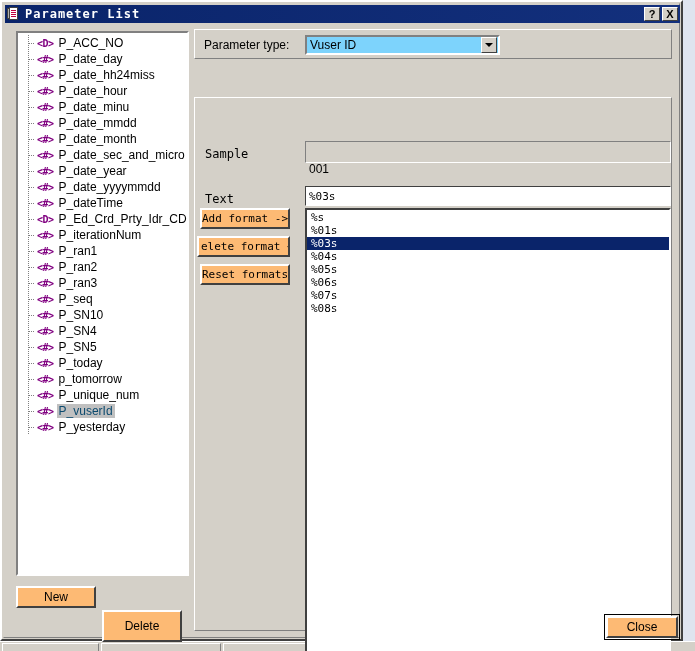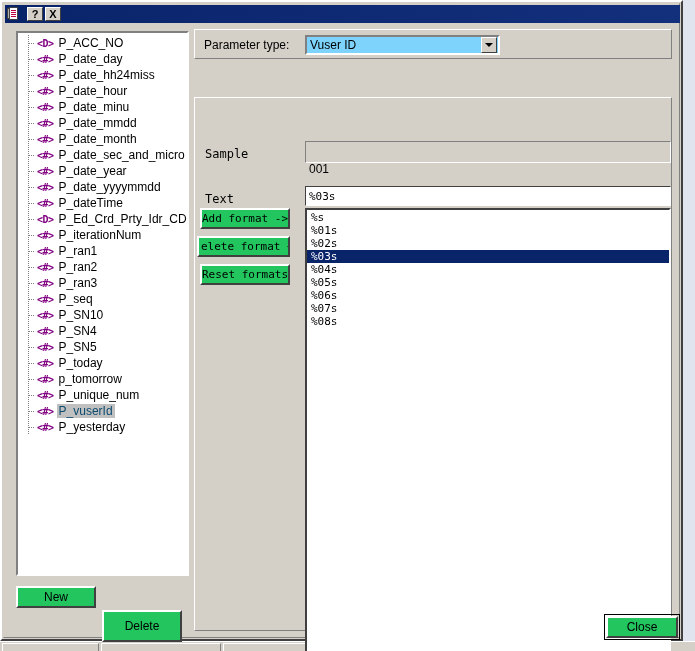--- a/index.html
+++ b/index.html
@@ -178,21 +178,21 @@
     color: #000000;
     padding: 0 2px;
   }
   .tree-row.selected .tree-label {
     background: #c0c0c0;
     color: #0c4a6e;
   }
 
   
   .btn {
-    background: #22c55e;
+    background: #fdba74;
     border: 2px solid;
     border-color: #ffffff #404040 #404040 #ffffff;
     box-sizing: border-box;
     font-family: "Liberation Sans", sans-serif;
     font-size: 12px;
     color: #000000;
     text-align: right;
     cursor: default;
     padding: 0;
     line-height: normal;
@@ -408,20 +408,21 @@
 
   <div id="titlebar">
     <div id="title-icon">
       <div class="sp"></div>
       <div class="pg"></div>
       <div class="ln" style="top:3px;"></div>
       <div class="ln" style="top:5px;"></div>
       <div class="ln" style="top:7px;"></div>
       <div class="ln" style="top:9px;"></div>
     </div>
+    <div id="title-text">Parameter List</div>
     <div class="tbtn">?</div>
     <div class="tbtn">X</div>
   </div>
 
   <div id="tree-panel">
     <div id="tree-list">
         <div class="tree-row">
           <div class="tree-stem"></div>
           <div class="tree-dash"></div>
           <span class="tree-icon">&lt;D&gt;</span>
@@ -596,21 +597,20 @@
       <div id="lbl-text">Text</div>
       <div id="fld-text">%03s</div>
 
       <div class="btn mono-btn" id="btn-addfmt">Add format -&gt;</div>
       <div class="btn mono-btn" id="btn-delfmt">elete format &lt;</div>
       <div class="btn mono-btn" id="btn-resetfmt">Reset formats</div>
 
       <div id="fmt-list">
           <div class="fmt-row">%s</div>
           <div class="fmt-row">%01s</div>
-          <div class="fmt-row">%02s</div>
           <div class="fmt-row selected">%03s</div>
           <div class="fmt-row">%04s</div>
           <div class="fmt-row">%05s</div>
           <div class="fmt-row">%06s</div>
           <div class="fmt-row">%07s</div>
           <div class="fmt-row">%08s</div>
         </div>
     </div>
   </div>
 

